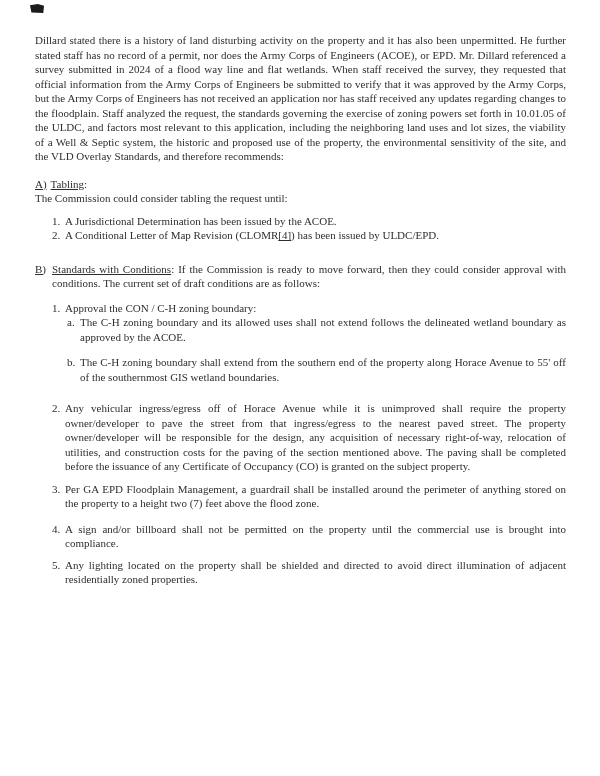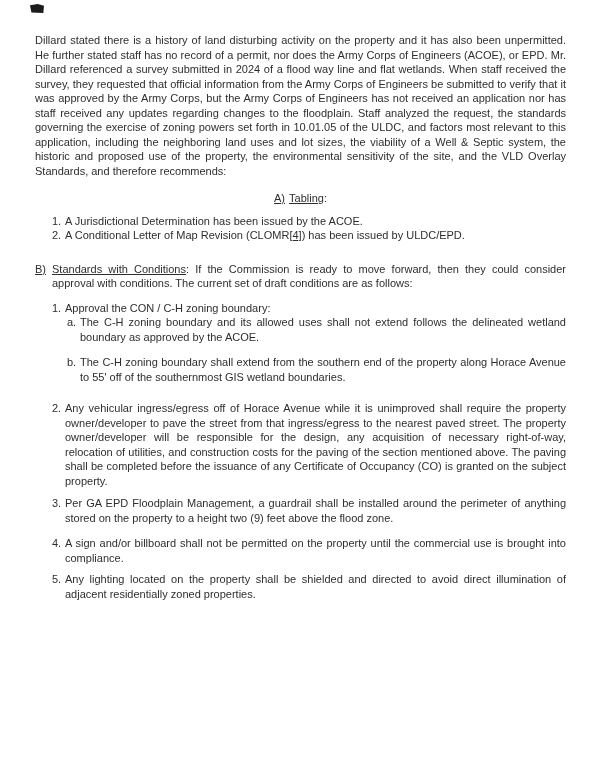--- a/index.html
+++ b/index.html
@@ -3,41 +3,41 @@
 <meta charset="utf-8">
 <style>
   html, body { margin: 0; padding: 0; background: #ffffff; }
   .page {
     position: relative;
     width: 600px;
     height: 687px;
     box-sizing: border-box;
     padding: 33px 34px 0 35px;
     background: #ffffff;
-    font-family: Liberation Sans, sans-serif;
+    font-family: Liberation Serif, serif;
     font-size: 11px;
     line-height: 14.5px;
     color: #2e2e2e;
     overflow: hidden;
   }
   .justify { text-align: justify; }
   .u { text-decoration: underline; text-underline-offset: 1px; }
   p { margin: 0; }
 
   .scan-mark {
     position: absolute;
     left: 30px;
     top: 4px;
     width: 14px;
     height: 9px;
     background: #1c1c1c;
     clip-path: polygon(0 15%, 55% 0, 100% 20%, 95% 100%, 10% 95%);
   }
 
-  .heading-a { margin-top: 13px; text-align: center; }
+  .heading-a { margin-top: 13px; }
   .heading-a .hname { margin-left: 4px; }
 
   .list-a { margin-top: 8px; }
 
   .li { display: flex; }
   .li .num { flex: 0 0 13px; margin-left: 17px; }
   .li .txt { flex: 1; text-align: justify; }
 
   .li-sub .num { margin-left: 32px; }
 
@@ -66,20 +66,21 @@
 
 <div class="page">
 
   <div class="scan-mark"></div>
 
   <p class="justify">Dillard stated there is a history of land disturbing activity on the property and it has also been unpermitted. He further stated staff has no record of a permit, nor does the Army Corps of Engineers (ACOE), or EPD.  Mr. Dillard referenced a survey submitted in 2024 of a flood way line and flat wetlands. When staff received the survey, they requested that official information from the Army Corps of Engineers be submitted to verify that it was approved by the Army Corps, but the Army Corps of Engineers has not received an application nor has staff received any updates regarding changes to the floodplain. Staff analyzed the request, the standards governing the exercise of zoning powers set forth in 10.01.05 of the ULDC, and factors most relevant to this application, including the neighboring land uses and lot sizes, the viability of a Well &amp; Septic system, the historic and proposed use of the property, the environmental sensitivity of the site, and the VLD Overlay Standards, and therefore recommends:</p>
 
   <div class="heading-a">
     <span class="u">A)</span><span class="u hname">Tabling</span><span>:</span>
   </div>
+  <p>The Commission could consider tabling the request until:</p>
 
   <div class="list-a">
     <div class="li">
       <span class="num">1.</span>
       <span class="txt">A Jurisdictional Determination has been issued by the ACOE.</span>
     </div>
     <div class="li">
       <span class="num">2.</span>
       <span class="txt"><span>A Conditional Letter of Map Revision (CLOMR</span><span class="u">[4]</span><span>) has been issued by ULDC/EPD.</span></span>
     </div>
@@ -105,21 +106,21 @@
     <span class="txt">The C-H zoning boundary shall extend from the southern end of the property along Horace Avenue to 55' off of the southernmost GIS wetland boundaries.</span>
   </div>
 
   <div class="li b-item2">
     <span class="num">2.</span>
     <span class="txt">Any vehicular ingress/egress off of Horace Avenue while it is unimproved shall require the property owner/developer to pave the street from that ingress/egress to the nearest paved street.  The property owner/developer will be responsible for the design, any acquisition of necessary right-of-way, relocation of utilities, and construction costs for the paving of the section mentioned above. The paving shall be completed before the issuance of any Certificate of Occupancy (CO) is granted on the subject property.</span>
   </div>
 
   <div class="li b-item3">
     <span class="num">3.</span>
-    <span class="txt">Per GA EPD Floodplain Management, a guardrail shall be installed around the perimeter of anything stored on the property to a height two (9) feet above the flood zone.</span>
+    <span class="txt">Per GA EPD Floodplain Management, a guardrail shall be installed around the perimeter of anything stored on the property to a height two (7) feet above the flood zone.</span>
   </div>
 
   <div class="li b-item4">
     <span class="num">4.</span>
     <span class="txt">A sign and/or billboard shall not be permitted on the property until the commercial use is brought into compliance.</span>
   </div>
 
   <div class="li b-item5">
     <span class="num">5.</span>
     <span class="txt">Any lighting located on the property shall be shielded and directed to avoid direct illumination of adjacent residentially zoned properties.</span>

